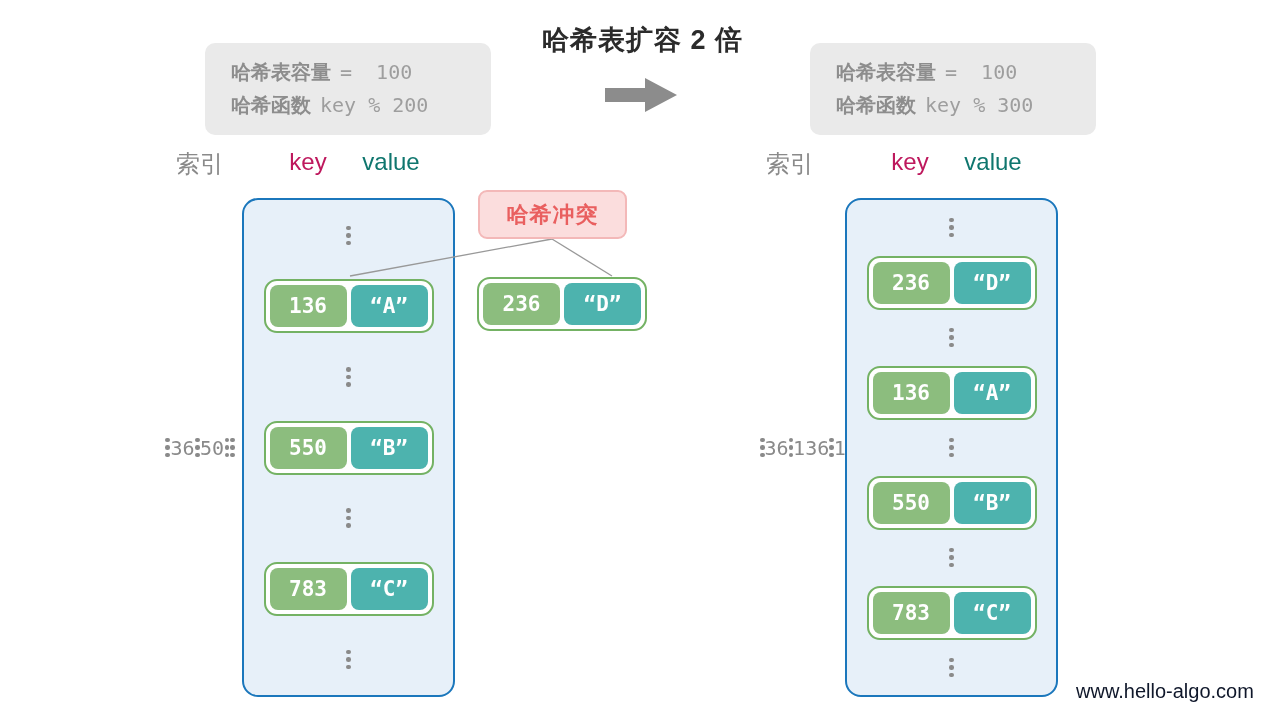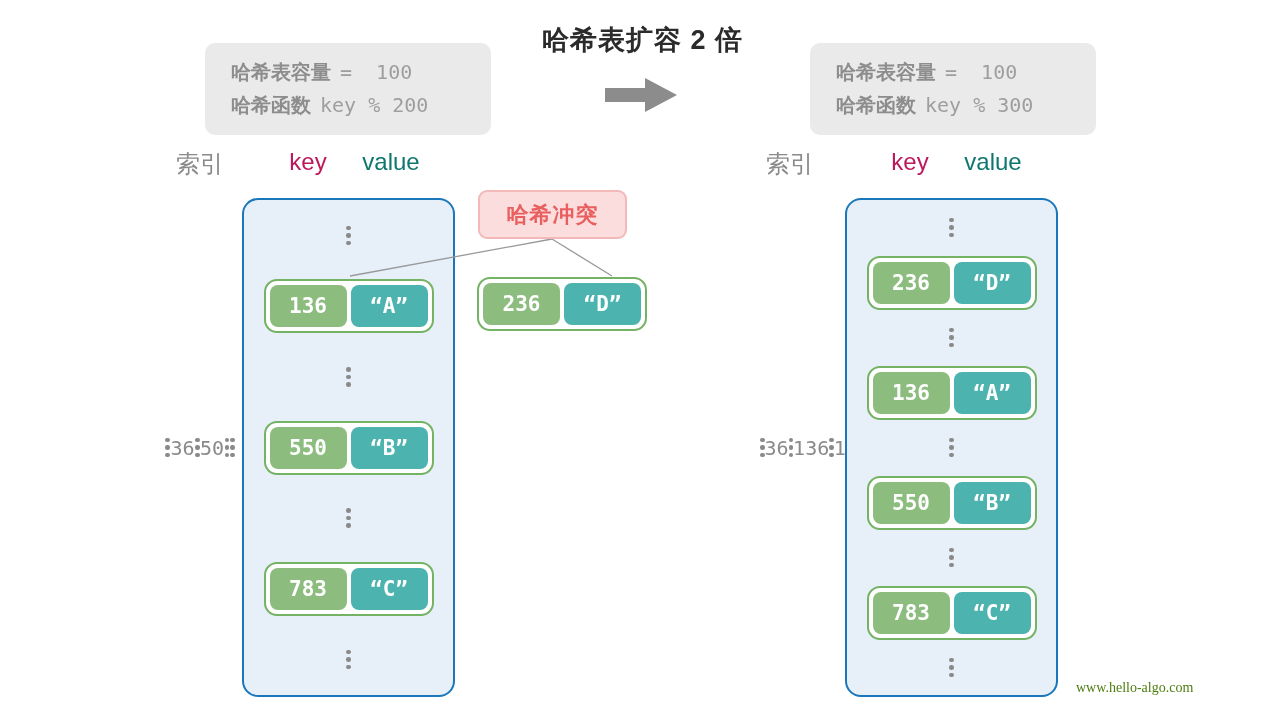--- a/index.html
+++ b/index.html
@@ -77,21 +77,21 @@
     background:#fbdddd; border:2px solid #f3b8b8; border-radius:9px;
     box-sizing:border-box; display:flex; align-items:center; justify-content:center;
     font-size:22px; font-weight:bold; color:#e95f5f; letter-spacing:1px;
   }
   .collision-cell { position:absolute; left:477px; top:277px; }
 
   .line-overlay { position:absolute; left:0; top:0; pointer-events:none; }
 
   .watermark {
     position:absolute; left:1076px; top:680px;
-    font-family:Liberation Serif, serif; font-size:14px; color:#4d7c0f;
+    font-family:Liberation Sans, sans-serif; font-size:20px; color:#0f172a;
   }
 </style>
 </head>
 <body>
 
 <div class="canvas">
 
   <div class="info-box" id="info-left">
     <div class="info-line"><b>哈希表容量</b><span class="mono">=  100</span></div>
     <div class="info-line"><b>哈希函数</b><span class="mono">key % 200</span></div>

